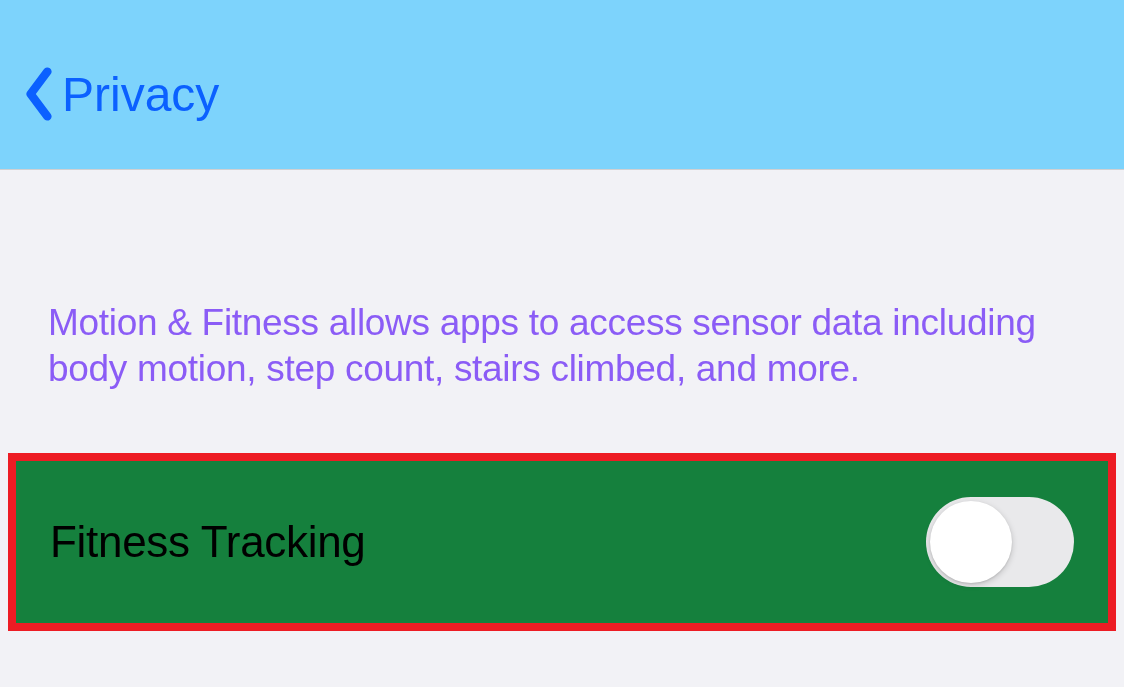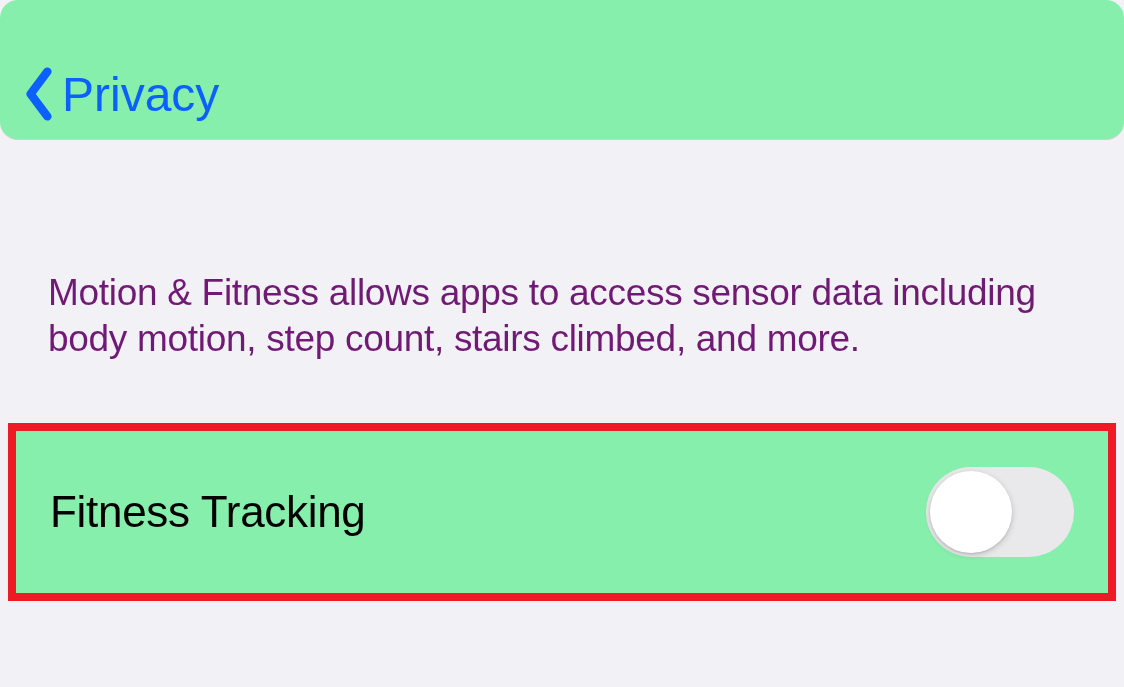--- a/index.html
+++ b/index.html
@@ -8,27 +8,26 @@
       padding: 0;
     }
     body {
       font-family: -apple-system, BlinkMacSystemFont, 'SF Pro Text', 'Helvetica Neue', Helvetica, Arial, sans-serif;
       background: #f2f2f6;
       width: 1124px;
       height: 687px;
       overflow: hidden;
     }
     .nav-bar {
-      background: #86efac;
+      background: #7dd3fc;
       border-bottom: 1px solid #d0d0d2;
-      height: 140px;
+      height: 170px;
       position: relative;
       display: flex;
       align-items: center;
-      border-radius: 18px;
     }
     .back-button {
       position: absolute;
       left: 22px;
       top: 66px;
       display: flex;
       align-items: center;
       cursor: pointer;
     }
     .chevron-left {
@@ -53,32 +52,32 @@
       font-size: 48px;
       font-weight: 600;
       color: #000;
       letter-spacing: -0.5px;
     }
     .content {
       padding-top: 0;
     }
     .section-header {
       padding: 130px 48px 40px 48px;
-      color: #701a75;
+      color: #8b5cf6;
       font-size: 37px;
       line-height: 1.25;
       font-weight: 400;
       letter-spacing: -0.3px;
     }
     .row-highlight {
       border: 8px solid #ed1c24;
       margin: 20px 8px 0 8px;
     }
     .row {
-      background: #86efac;
+      background: #15803d;
       display: flex;
       align-items: center;
       justify-content: space-between;
       padding: 36px 34px 36px 34px;
       min-height: 130px;
       text-align: center;
     }
     .row-label {
       font-size: 44px;
       color: #000;

